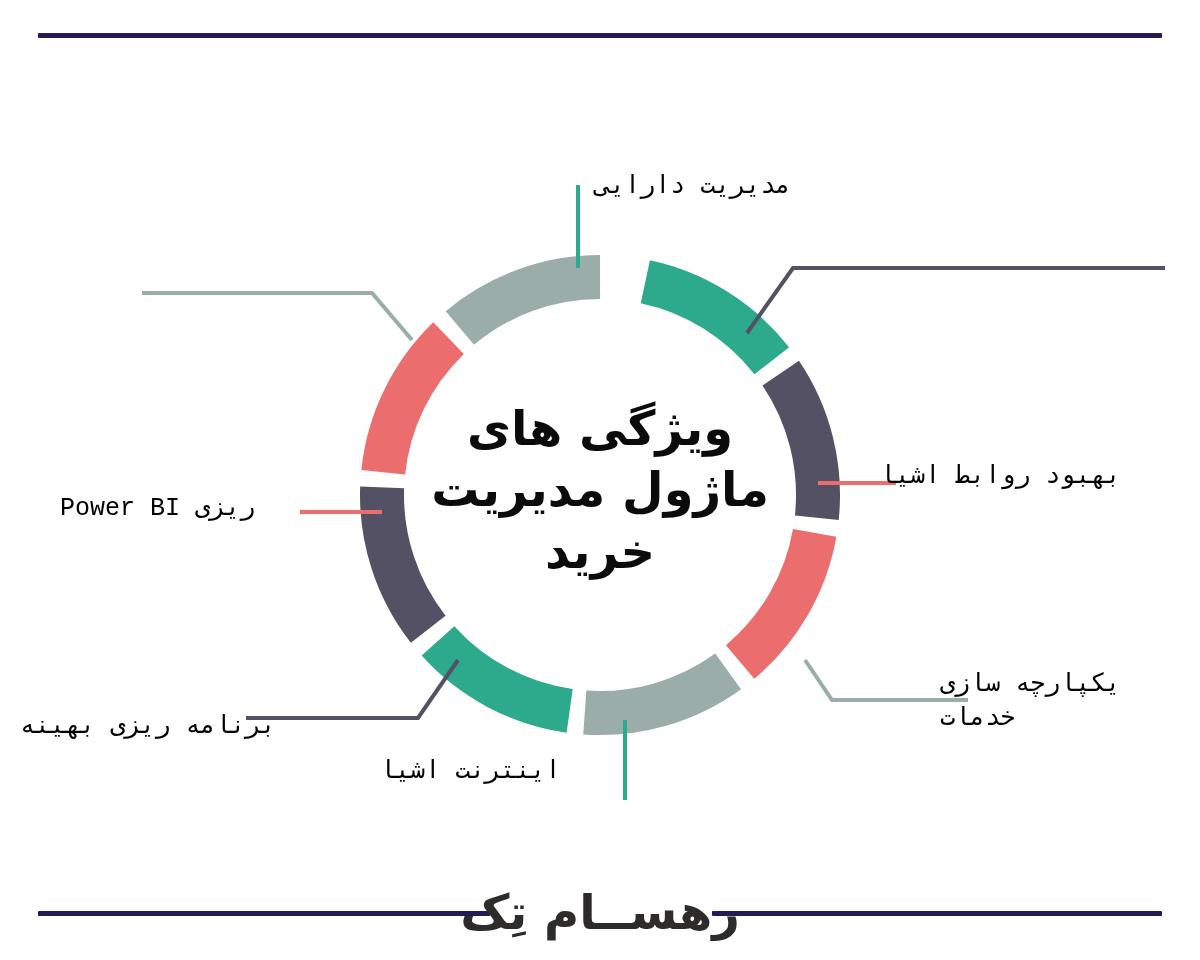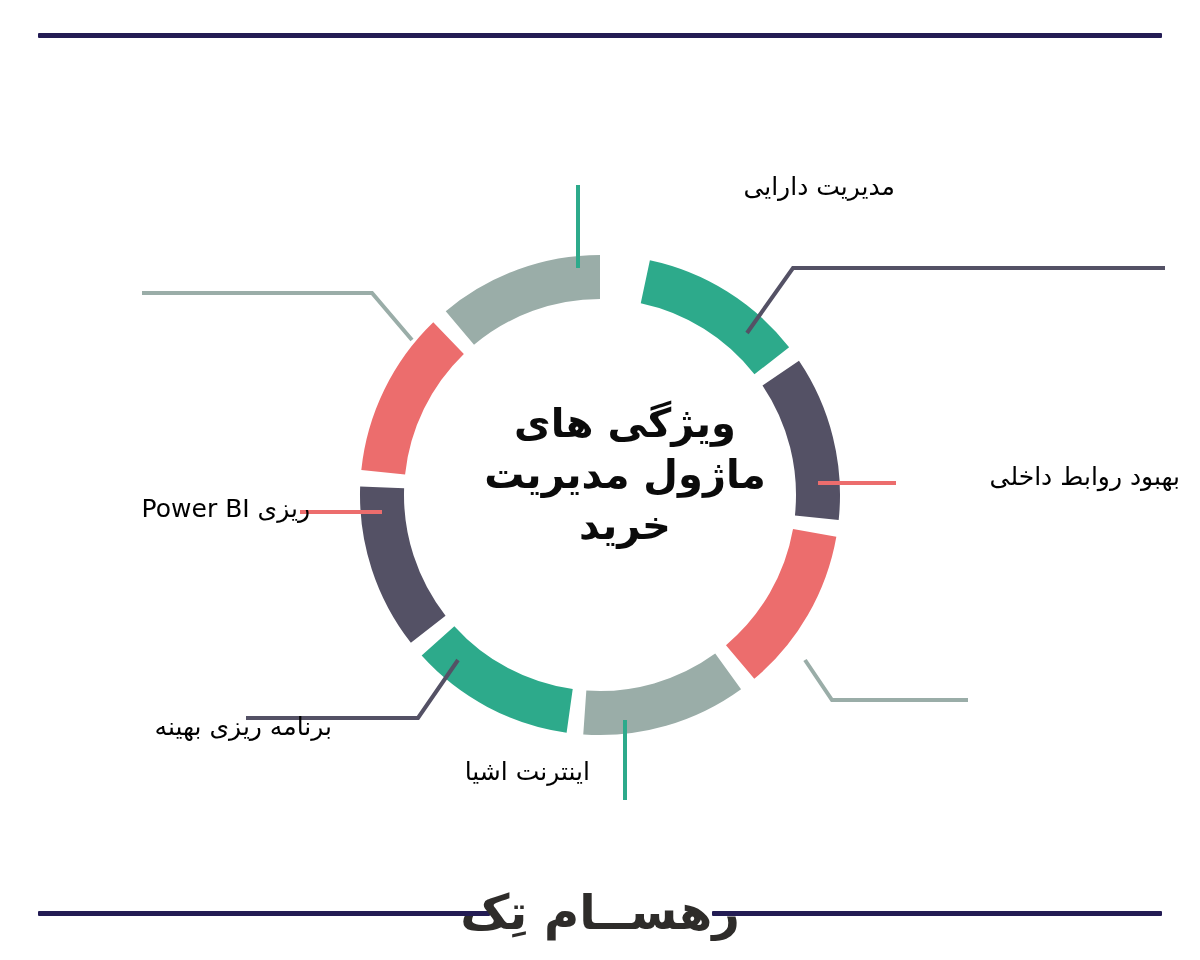--- a/index.html
+++ b/index.html
@@ -23,27 +23,27 @@
   svg#diagram{position:absolute;left:0;top:0;width:1200px;height:960px;}
   .seg-label{
     position:absolute;
     font-size:25px;
     color:#000000;
     direction:rtl;
     line-height:1.35;
     white-space:pre-line;
     font-family:"DejaVu Sans","Liberation Sans",sans-serif;
   }
-  .lbl-right{text-align:right;}
+  .lbl-right{text-align:left;font-family:Liberation Mono, monospace;}
   .center-title{
     position:absolute;
-    left:455px;top:398px;width:340px;
+    left:430px;top:398px;width:340px;
     text-align:center;
     direction:rtl;
-    font-size:40px;
+    font-size:48px;
     font-weight:700;
     line-height:1.28;
     color:#0b0b0b;
     white-space:pre-line;
     font-family:"DejaVu Sans","Liberation Sans",sans-serif;
   }
 </style>
 </head>
 <body>
 
@@ -74,22 +74,24 @@
       </g>
   </svg>
 
   <div class="center-title" style="color: rgb(11, 11, 11);">ویژگی های
 ماژول مدیریت
 خرید</div>
 
   <div class="seg-label lbl-right" style="left:595px;top:170px;width:300px;">مدیریت دارایی</div>
 
 
-  <div class="seg-label lbl-right" style="left:880px;top:460px;width:300px;">بهبود روابط داخلی</div>
+  <div class="seg-label lbl-right" style="left:880px;top:460px;width:300px;">بهبود روابط اشیا</div>
 
+  <div class="seg-label lbl-right" style="left:940px;top:668px;width:240px;">یکپارچه سازی
+خدمات</div>
 
   <div class="seg-label lbl-right" style="left:380px;top:755px;width:210px;">اینترنت اشیا</div>
 
   <div class="seg-label lbl-right" style="left:20px;top:710px;width:312px;">برنامه ریزی بهینه</div>
 
   <div class="seg-label lbl-right" style="left:60px;top:492px;width:250px;">ریزی Power BI</div>
 
 
   <div class="rule" id="footer-rule-left" style="background: rgb(35, 28, 84);"></div>
   <div class="rule" id="footer-rule-right" style="background: rgb(35, 28, 84);"></div>

